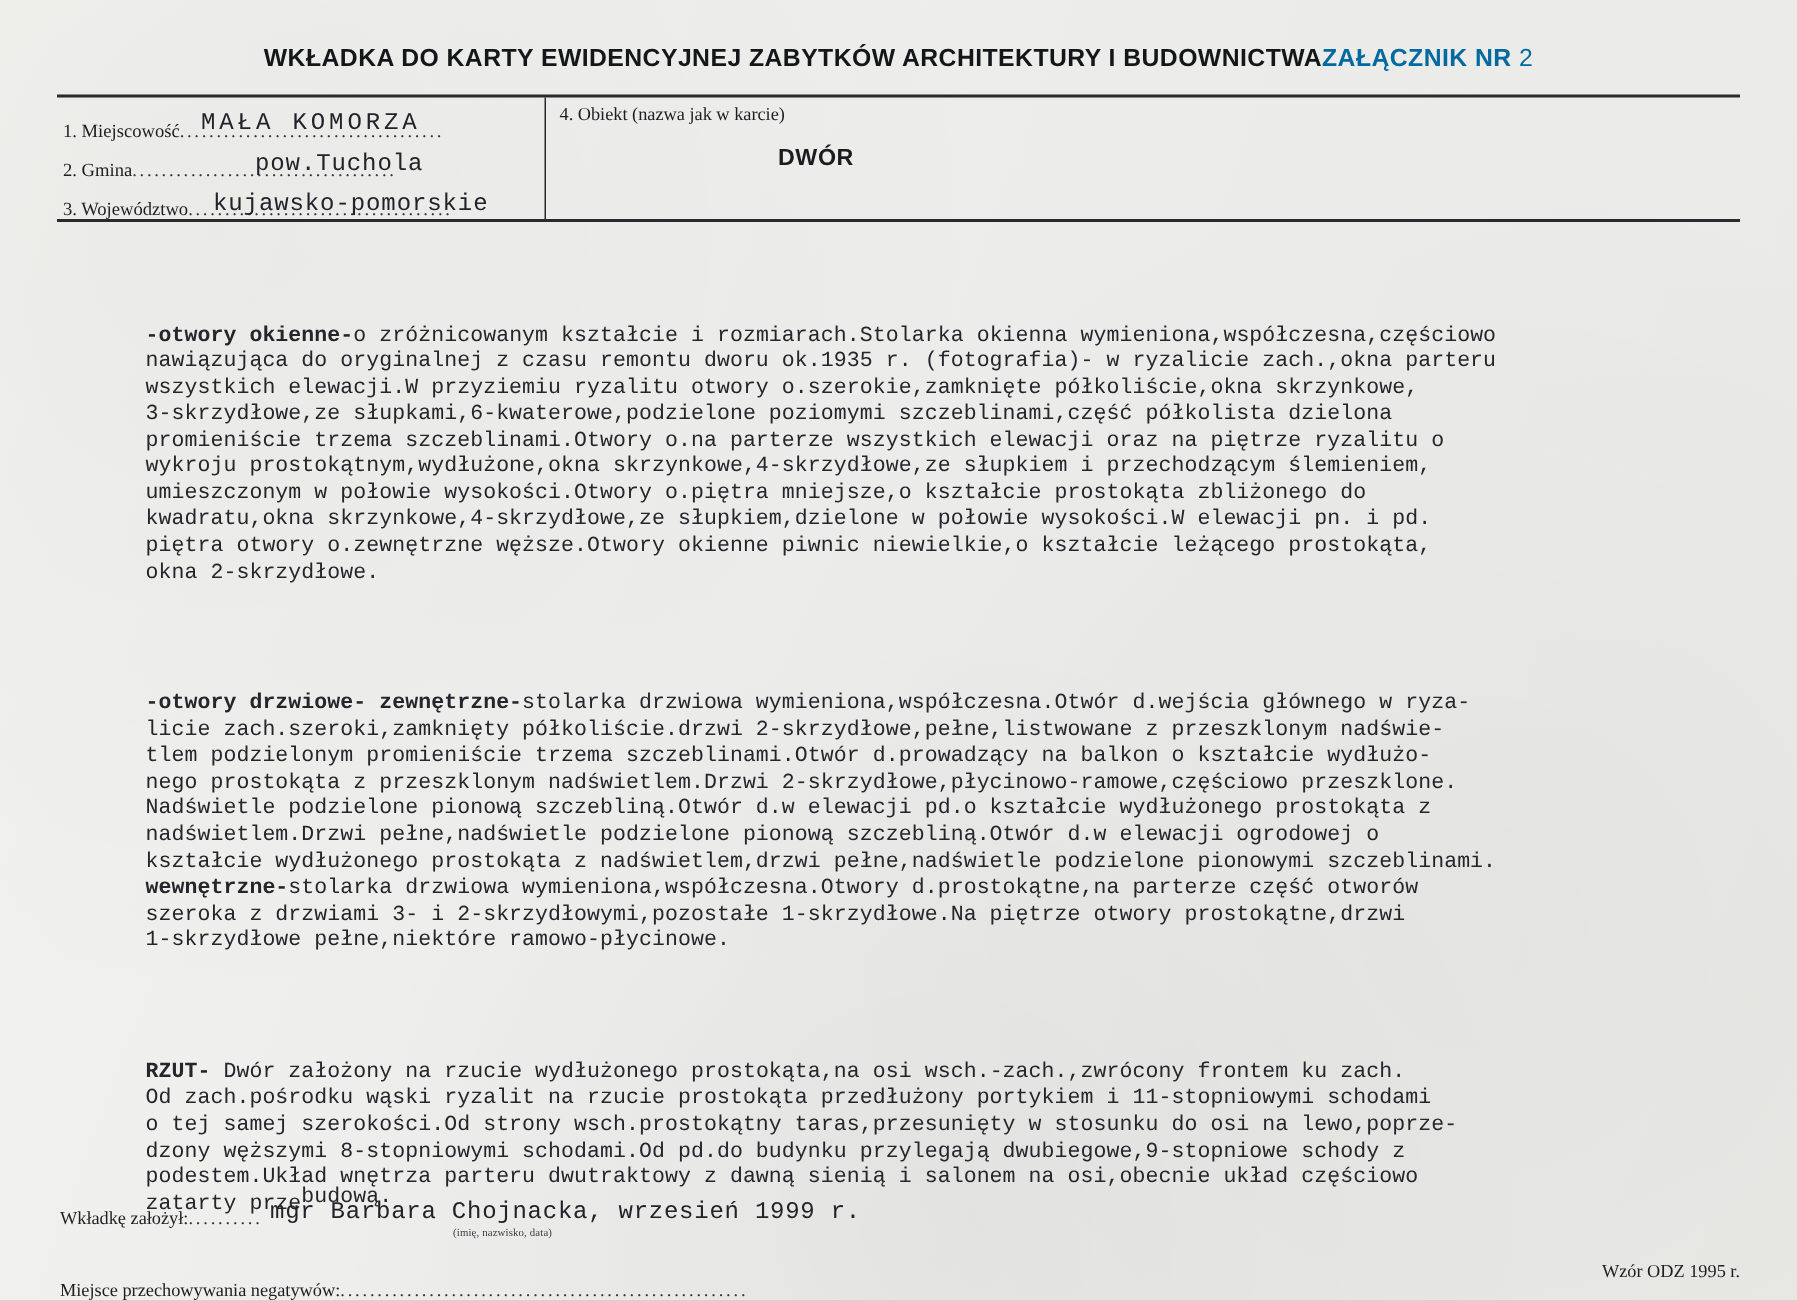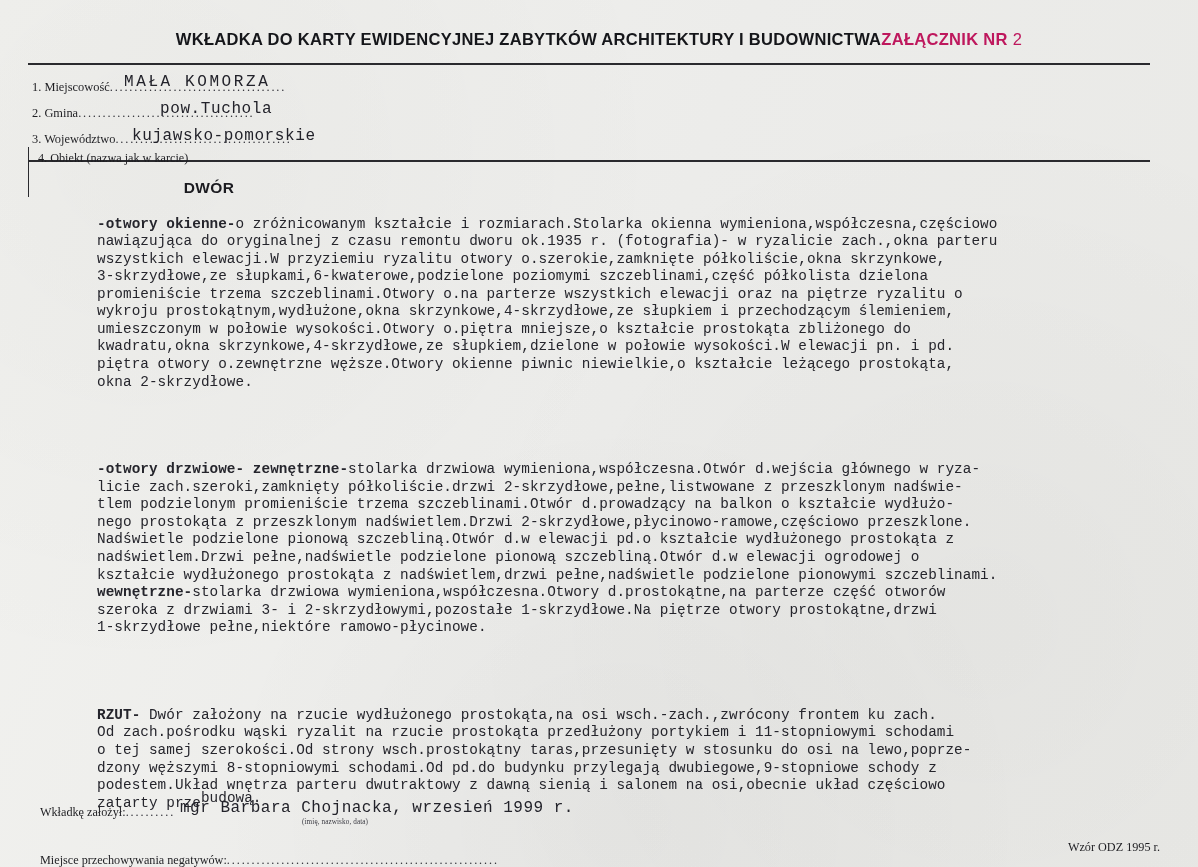--- a/index.html
+++ b/index.html
@@ -48,36 +48,35 @@
     font-weight: bold;
     font-size: 16.5px;
     letter-spacing: 0.3px;
     color: #15161a;
   }
   .doc-annex {
     font-family: "Liberation Sans", sans-serif;
     font-weight: bold;
     font-size: 16.5px;
     letter-spacing: 0.3px;
-    color: #be185d;
+    color: #0369a1;
   }
   .doc-annex .num { font-weight: normal; }
 
   
   .info-table {
     position: absolute;
-    left: 28px;
+    left: 38px;
     top: 63px;
     width: 1122px;
-    height: 99px;
+    height: 85px;
     border-top: 2.5px solid #2a2a2e;
     border-bottom: 2.5px solid #2a2a2e;
     display: flex;
     box-sizing: border-box;
-    flex-direction: column;
   }
   .cell { position: relative; box-sizing: border-box; height: 100%; }
   .cell-1 { width: 325px; padding: 4px 0 0 4px; }
   .cell-2 { width: 352px; border-left: 1.6px solid #2a2a2e; padding: 5px 0 0 9px; }
   .cell-3 { flex: 1; border-left: 1.6px solid #2a2a2e; padding: 5px 0 0 9px; }
 
   .field-row {
     position: relative;
     height: 26px;
     display: flex;

